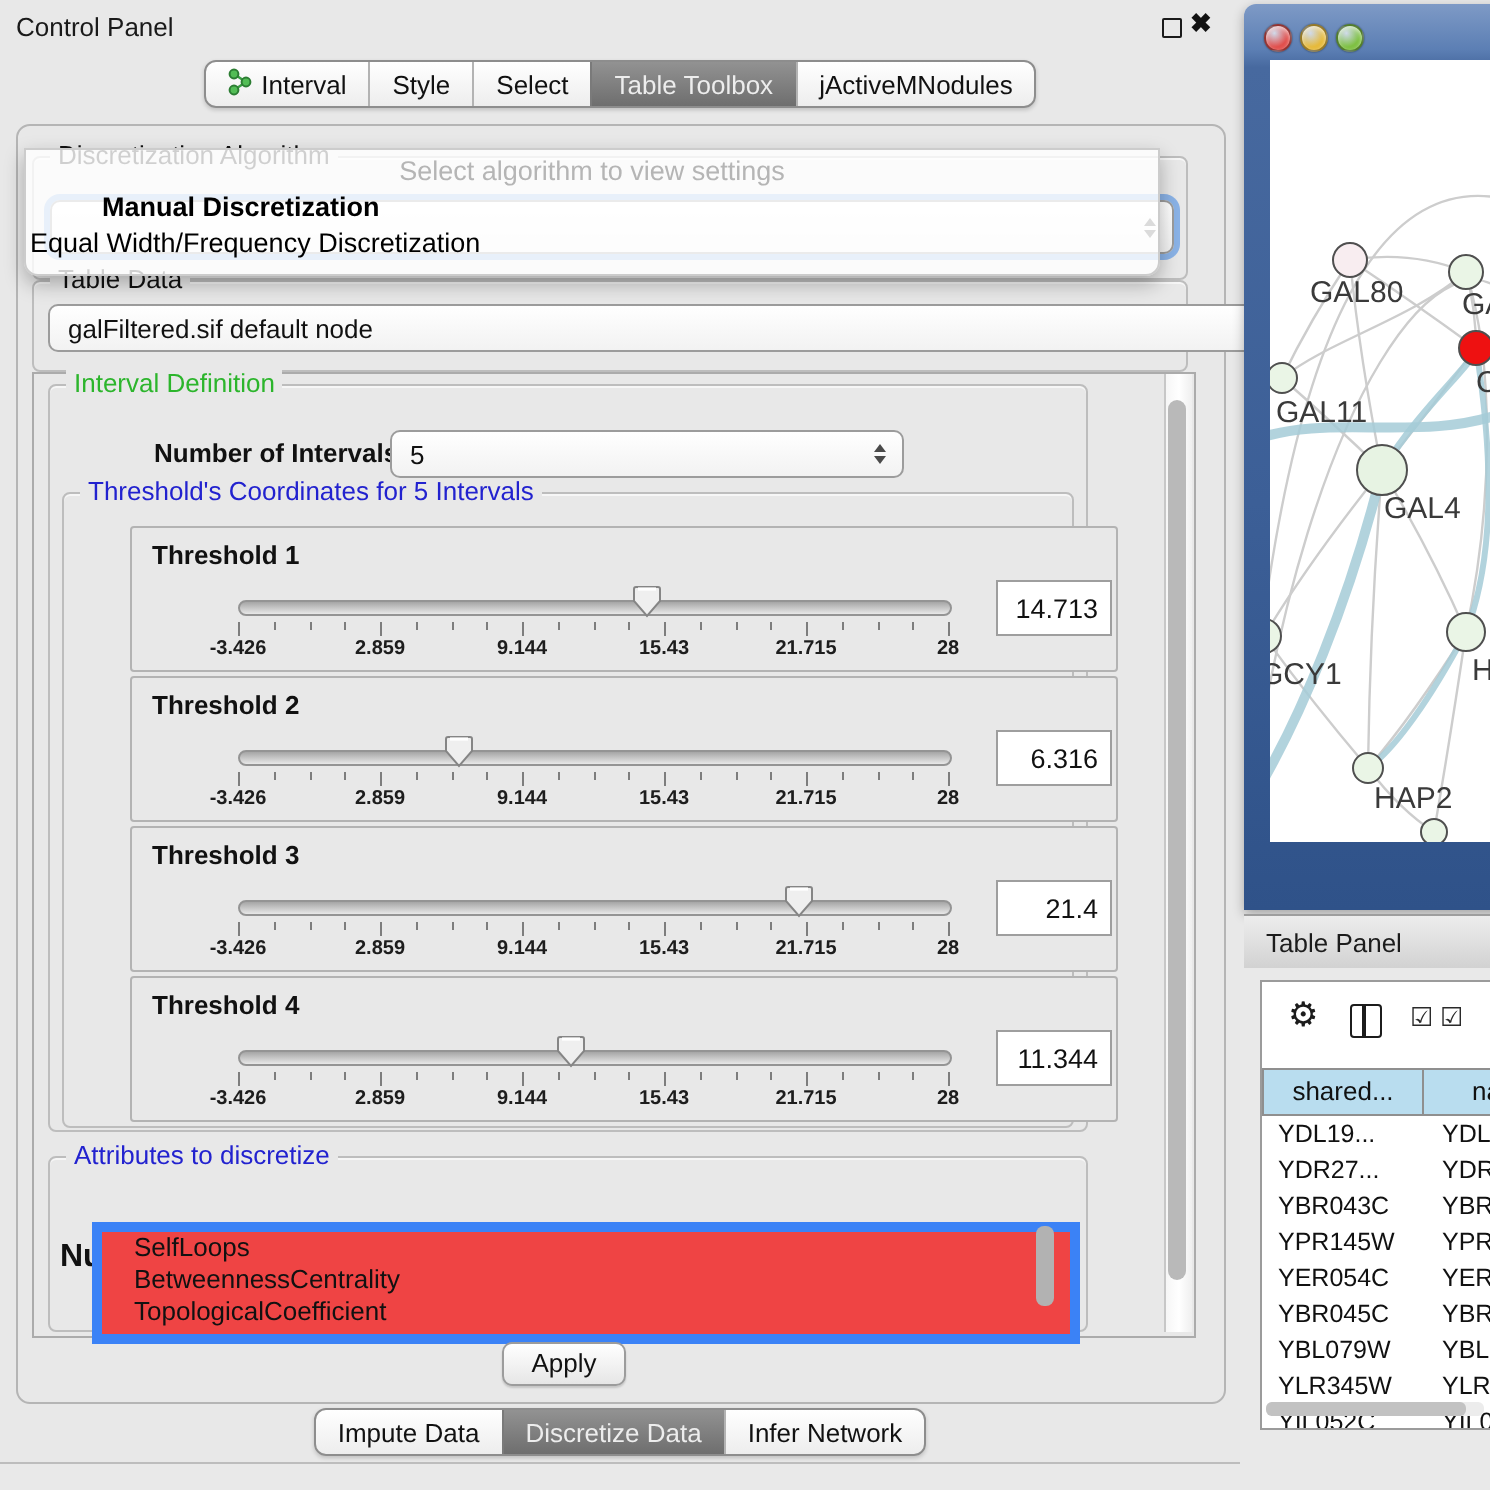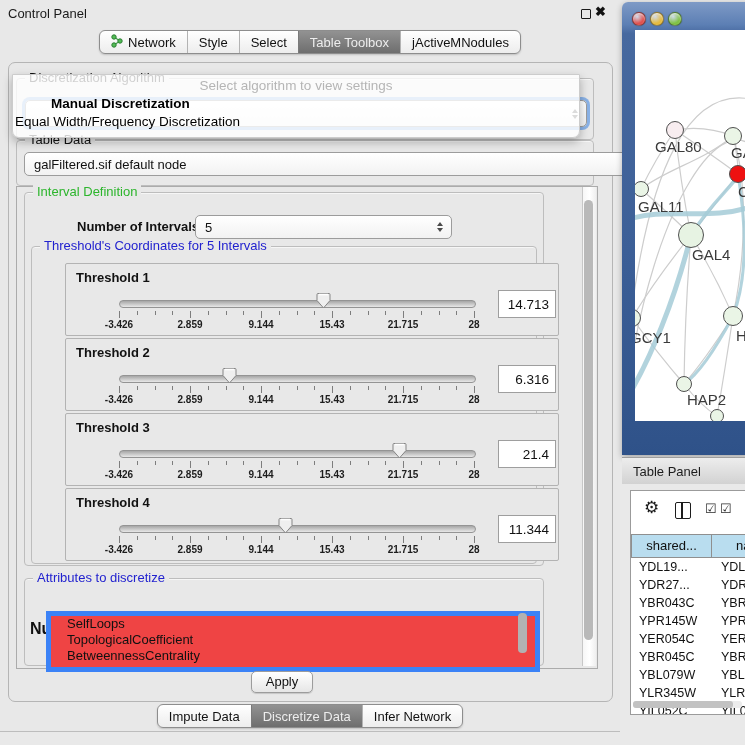--- a/index.html
+++ b/index.html
@@ -120,21 +120,21 @@
     <div class="abs tabrow" style="top:30px;">
       <div class="seg" id="top-seg">
           <div class="tab">
             <span><svg width="12" height="14" viewBox="0 0 12 14">
                 <line x1="3" y1="3" x2="9" y2="7" stroke="#3a9e43" stroke-width="1.2"></line>
                 <line x1="3" y1="11" x2="9" y2="7" stroke="#3a9e43" stroke-width="1.2"></line>
                 <circle cx="3" cy="3" r="2.2" fill="#53bd56" stroke="#2c7d33"></circle>
                 <circle cx="3" cy="11" r="2.2" fill="#53bd56" stroke="#2c7d33"></circle>
                 <circle cx="9" cy="7" r="2.2" fill="#53bd56" stroke="#2c7d33"></circle>
               </svg></span>
-            <span>Network</span>
+            <span>Interval</span>
           </div>
           <div class="tab">
             <span>Style</span>
           </div>
           <div class="tab">
             <span>Select</span>
           </div>
           <div class="tab sel">
             <span>Table Toolbox</span>
           </div>
@@ -356,22 +356,22 @@
           <div class="valbox">11.344</div>
         </div>
       </div>
 
     <div class="grp" style="left:24px;top:578px;width:518px;height:86px;">
       <span class="grp-label t-blue">Attributes to discretize</span>
     </div>
     <div class="abs" style="left:30px;top:620px;font-size:16px;font-weight:bold;text-align:center;">Numerical Attributes</div>
     <div class="abs attr-list" id="attr-list">
         <div class="item">SelfLoops</div>
+        <div class="item">BetweennessCentrality</div>
         <div class="item">TopologicalCoefficient</div>
-        <div class="item">BetweennessCentrality</div>
       </div>
     <div class="abs attr-thumb"></div>
 
     <div class="abs applybtn">Apply</div>
 
     <div class="abs tabrow" style="top:704px;">
       <div class="seg" id="bottom-seg">
           <div class="tab">
             <span>Impute Data</span>
           </div>

